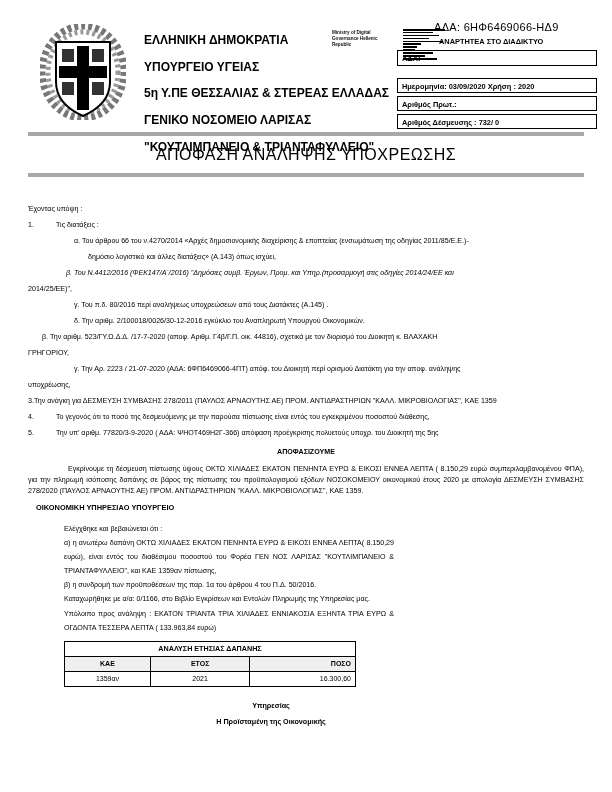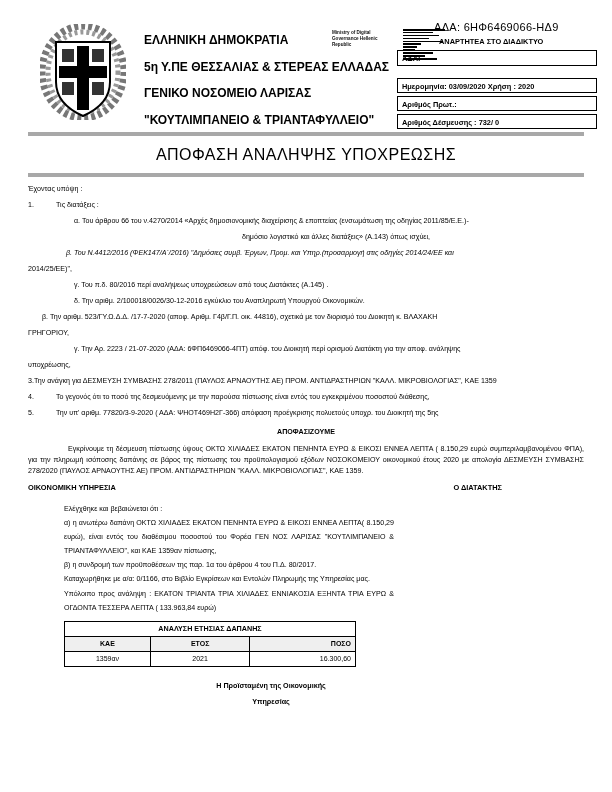--- a/index.html
+++ b/index.html
@@ -38,32 +38,32 @@
   .obox.tall{height:16px;line-height:16px;}
   .gap{height:9px;}
 
   
   .rule{height:4px;background:#a8a8a8;margin:0 14px;}
   .rule.top{margin-top:2px;}
   .title{text-align:center;font-size:16px;letter-spacing:.5px;
          padding:8px 0 7px 0;font-weight:400;}
 
   
-  .body{padding:8px 14px 0 14px;}
+  .body{padding:28px 14px 0 14px;}
   .p{margin:0 0 6.5px 0;}
   .i0{margin-left:0;}
   .num{display:inline-block;width:28px;}
   .lvl2{margin-left:46px;}
   .lvl2b{margin-left:38px;font-style:italic;}
-  .lvl3{margin-left:60px;text-align:center;}
+  .lvl3{margin-left:60px;}
   .center{text-align:center;}
   .b{font-weight:bold;}
   .dec{margin:9px 0 6px 0;}
   .decp{text-align:justify;margin:0 0 6px 0;text-indent:40px;line-height:1.55;}
-  .sigrow{display:flex;justify-content:space-between;margin:4px 0 9px 0;}
+  .sigrow{display:flex;margin:4px 0 9px 8px;}
   .sigrow .l{font-weight:bold;font-size:7.4px;}
   .sigrow .r{font-weight:bold;font-size:7.4px;margin-right:82px;}
   .blk{margin-left:36px;line-height:2.0;}
   .blk .j{display:block;text-align:justify;width:330px;}
 
   
   .tbl{margin:6px 0 0 36px;border-collapse:collapse;width:292px;
        font-size:7px;}
   .tbl td,.tbl th{border:1px solid #000;height:14px;padding:0 4px;}
   .tbl .cap{text-align:center;font-weight:bold;font-size:7.2px;}
@@ -91,20 +91,21 @@
         <rect x="19" y="42" width="48" height="12" fill="#000"></rect>
         <rect x="22" y="25" width="12" height="13" fill="#333"></rect>
         <rect x="52" y="25" width="12" height="13" fill="#333"></rect>
         <rect x="22" y="58" width="12" height="13" fill="#333"></rect>
         <rect x="52" y="58" width="12" height="13" fill="#333"></rect>
       </svg>
     </div>
 
     <div class="org">
       <div>ΕΛΛΗΝΙΚΗ ΔΗΜΟΚΡΑΤΙΑ</div>
+      <div>ΥΠΟΥΡΓΕΙΟ ΥΓΕΙΑΣ</div>
       <div>5η Υ.ΠΕ ΘΕΣΣΑΛΙΑΣ &amp; ΣΤΕΡΕΑΣ ΕΛΛΑΔΑΣ</div>
       <div>ΓΕΝΙΚΟ ΝΟΣΟΜΕΙΟ ΛΑΡΙΣΑΣ</div>
       <div>"ΚΟΥΤΛΙΜΠΑΝΕΙΟ &amp; ΤΡΙΑΝΤΑΦΥΛΛΕΙΟ"</div>
     </div>
 
     <div class="minstamp">
       <div class="en">Ministry of Digital Governance Hellenic Republic</div>
     </div>
 
     <div class="sigblob">
@@ -167,27 +168,27 @@
     <div class="p i0">
       <span class="num">5.</span><span>Την υπ' αριθμ. 77820/3-9-2020 ( ΑΔΑ: ΨΗΟΤ469Η2Γ-366) απόφαση προέγκρισης πολυετούς υποχρ. του Διοικητή της 5ης</span>
     </div>
 
     <div class="p center b dec">ΑΠΟΦΑΣΙΖΟΥΜΕ</div>
 
     <div class="decp">Εγκρίνουμε τη δέσμευση πίστωσης ύψους ΟΚΤΩ ΧΙΛΙΑΔΕΣ ΕΚΑΤΟΝ ΠΕΝΗΝΤΑ ΕΥΡΩ &amp; ΕΙΚΟΣΙ ΕΝΝΕΑ ΛΕΠΤΑ ( 8.150,29 ευρώ συμπεριλαμβανομένου ΦΠΑ), για την πληρωμή ισόποσης δαπάνης σε βάρος της πίστωσης του προϋπολογισμού εξόδων ΝΟΣΟΚΟΜΕΙΟΥ οικονομικού έτους 2020 με απολογία ΔΕΣΜΕΥΣΗ ΣΥΜΒΑΣΗΣ 278/2020 (ΠΑΥΛΟΣ ΑΡΝΑΟΥΤΗΣ ΑΕ) ΠΡΟΜ. ΑΝΤΙΔΡΑΣΤΗΡΙΩΝ "ΚΑΛΛ. ΜΙΚΡΟΒΙΟΛΟΓΙΑΣ", ΚΑΕ 1359.</div>
 
     <div class="sigrow">
       <span class="l">ΟΙΚΟΝΟΜΙΚΗ ΥΠΗΡΕΣΙΑ</span>
-      <span class="r">Ο ΔΙΑΤΑΚΤΗΣ</span>
+      <span class="r">Ο ΥΠΟΥΡΓΕΙΟ</span>
     </div>
 
     <div class="blk">
       <span class="j">Ελέγχθηκε και βεβαιώνεται ότι :</span>
       <span class="j">α) η ανωτέρω δαπάνη ΟΚΤΩ ΧΙΛΙΑΔΕΣ ΕΚΑΤΟΝ ΠΕΝΗΝΤΑ ΕΥΡΩ &amp; ΕΙΚΟΣΙ ΕΝΝΕΑ ΛΕΠΤΑ( 8.150,29 ευρώ), είναι εντός του διαθέσιμου ποσοστού του Φορέα ΓΕΝ ΝΟΣ ΛΑΡΙΣΑΣ "ΚΟΥΤΛΙΜΠΑΝΕΙΟ &amp; ΤΡΙΑΝΤΑΦΥΛΛΕΙΟ", και ΚΑΕ 1359αν πίστωσης,</span>
-      <span class="j">β) η συνδρομή των προϋποθέσεων της παρ. 1α του άρθρου 4 του Π.Δ. 80/2017.</span>
+      <span class="j">β) η συνδρομή των προϋποθέσεων της παρ. 1α του άρθρου 4 του Π.Δ. 50/2016.</span>
       <span class="j">Καταχωρήθηκε με α/α: 0/1166, στο Βιβλίο Εγκρίσεων και Εντολών Πληρωμής της Υπηρεσίας μας.</span>
       <span class="j">Υπόλοιπο προς ανάληψη : ΕΚΑΤΟΝ ΤΡΙΑΝΤΑ ΤΡΙΑ ΧΙΛΙΑΔΕΣ ΕΝΝΙΑΚΟΣΙΑ ΕΞΗΝΤΑ ΤΡΙΑ ΕΥΡΩ &amp; ΟΓΔΟΝΤΑ ΤΕΣΣΕΡΑ ΛΕΠΤΑ ( 133.963,84 ευρώ)</span>
     </div>
 
     <table class="tbl">
       <tbody>
         <tr>
           <td class="cap" colspan="3">ΑΝΑΛΥΣΗ ΕΤΗΣΙΑΣ ΔΑΠΑΝΗΣ</td>
         </tr>
         <tr>
@@ -197,18 +198,18 @@
         </tr>
         <tr>
           <td class="c">1359αν</td>
           <td class="c">2021</td>
           <td class="r">16.300,60</td>
         </tr>
       </tbody>
     </table>
 
     <div class="footsig">
+      <div>Υπηρεσίας</div>
       <div>Η Προϊσταμένη της Οικονομικής</div>
-      <div>Υπηρεσίας</div>
     </div>
 
   </div>
 </div>
 
 </body></html>

